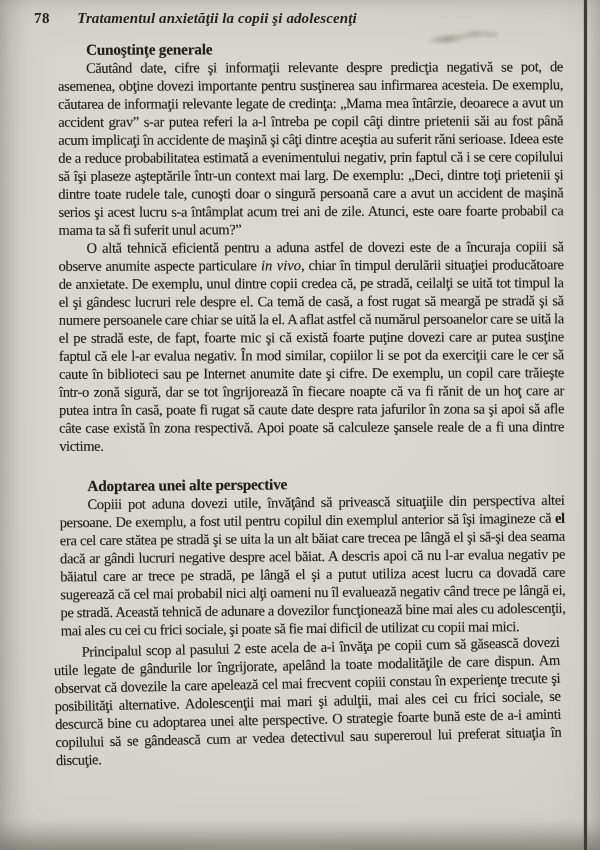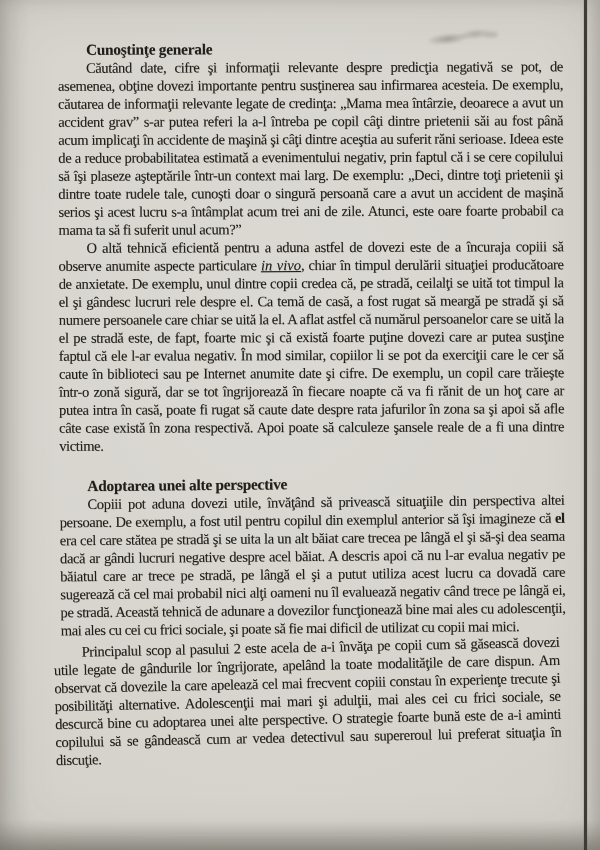--- a/index.html
+++ b/index.html
@@ -55,27 +55,30 @@
     font-size:15.3px;font-weight:700;line-height:18px;
     letter-spacing:-0.2px;text-align:left;
   }
   .para{margin:0;text-indent:28px;}
   .sec-1{display:block;margin-top:21px;transform:rotate(-0.35deg);transform-origin:50% 0;}
   .sec-0{display:block;}
   .sec-1 .para:last-child{
     transform:rotate(-0.65deg);transform-origin:65% 100%;
     margin-left:-6px;margin-right:5px;
   }
-  i{letter-spacing:0;text-decoration:underline;}
+  i{letter-spacing:0;}
 </style>
 </head>
 <body>
 
 <div class="page">
 
+  <div class="header">
+    <span class="pagenum">78</span><span class="runtitle">Tratamentul anxietăţii la copii şi adolescenţi</span>
+  </div>
 
   <div class="smudge"></div>
 
   <div class="content" id="content">
       <section class="sec sec-0">
         <h2 class="heading">Cunoştinţe generale</h2>
         <p class="para">Căutând date, cifre şi informaţii relevante despre predicţia negativă se pot, de asemenea, obţine dovezi importante pentru susţinerea sau infirmarea acesteia. De exemplu, căutarea de informaţii relevante legate de credinţa: „Mama mea întârzie, deoarece a avut un accident grav” s-ar putea referi la a-l întreba pe copil câţi dintre prietenii săi au fost până acum implicaţi în accidente de maşină şi câţi dintre aceştia au suferit răni serioase. Ideea este de a reduce probabilitatea estimată a evenimentului negativ, prin faptul că i se cere copilului să îşi plaseze aşteptările într-un context mai larg. De exemplu: „Deci, dintre toţi prietenii şi dintre toate rudele tale, cunoşti doar o singură persoană care a avut un accident de maşină serios şi acest lucru s-a întâmplat acum trei ani de zile. Atunci, este oare foarte probabil ca mama ta să fi suferit unul acum?”</p>
         <p class="para">O altă tehnică eficientă pentru a aduna astfel de dovezi este de a încuraja copiii să observe anumite aspecte particulare <i>in vivo</i>, chiar în timpul derulării situaţiei producătoare de anxietate. De exemplu, unul dintre copii credea că, pe stradă, ceilalţi se uită tot timpul la el şi gândesc lucruri rele despre el. Ca temă de casă, a fost rugat să meargă pe stradă şi să numere persoanele care chiar se uită la el. A aflat astfel că numărul persoanelor care se uită la el pe stradă este, de fapt, foarte mic şi că există foarte puţine dovezi care ar putea susţine faptul că ele l-ar evalua negativ. În mod similar, copiilor li se pot da exerciţii care le cer să caute în biblioteci sau pe Internet anumite date şi cifre. De exemplu, un copil care trăieşte într-o zonă sigură, dar se tot îngrijorează în fiecare noapte că va fi rănit de un hoţ care ar putea intra în casă, poate fi rugat să caute date despre rata jafurilor în zona sa şi apoi să afle câte case există în zona respectivă. Apoi poate să calculeze şansele reale de a fi una dintre victime.</p>
       </section>
       <section class="sec sec-1">

